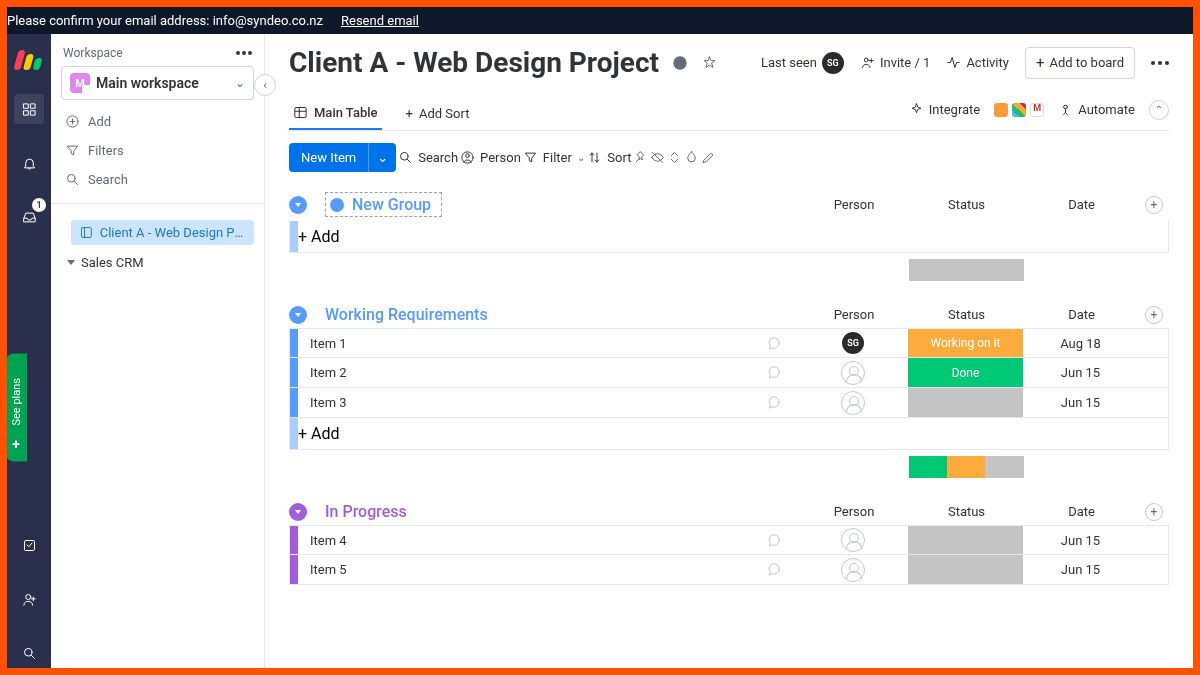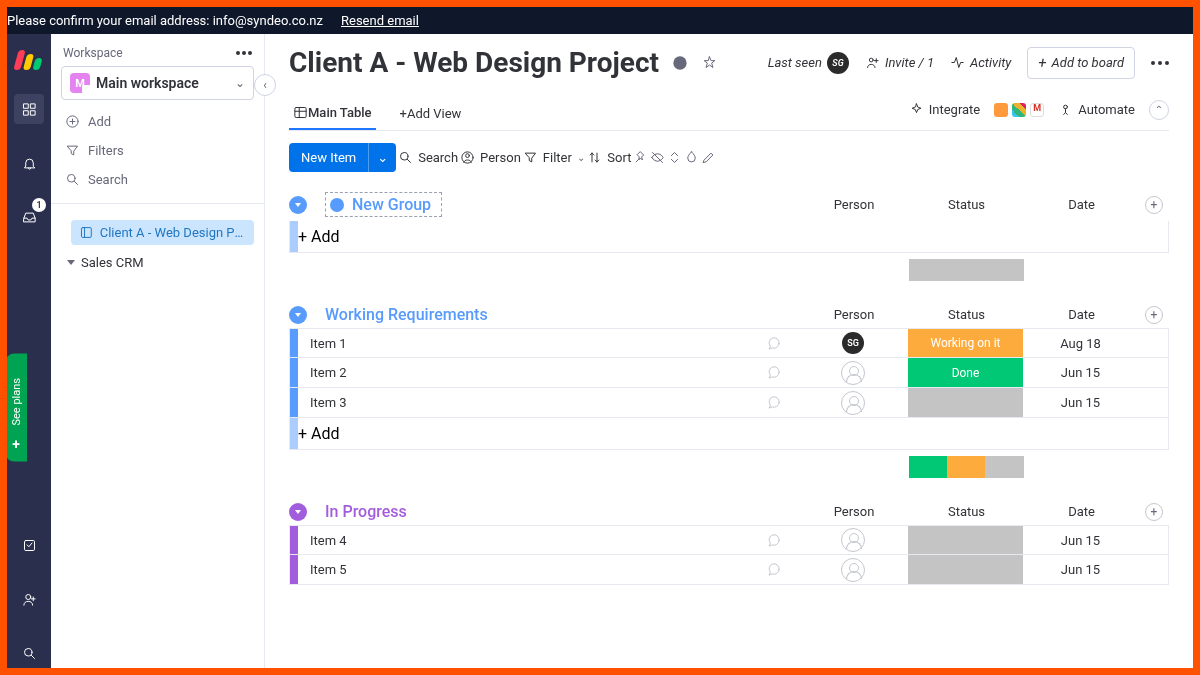--- a/index.html
+++ b/index.html
@@ -47,29 +47,29 @@
 .tree-item .caret { width:0; height:0; border-left:4px solid transparent; border-right:4px solid transparent; border-top:5px solid #676879; }
 .tree-sub { margin-left:10px; background:#cce5ff; border-radius:4px; padding:5px 8px; display:flex; align-items:center; gap:6px; color:#1f76c2; margin-top:4px; margin-bottom:6px; font-size:13px;}
 .tree-sub svg { width:14px; height:14px; }
 .ellips { white-space:nowrap; overflow:hidden; text-overflow:ellipsis; max-width:150px;}
 
 
 .content { flex:1; padding: 12px 24px 1px 24px; overflow:hidden; position:relative;}
 .title-row { display:flex; align-items:center; gap:12px; }
 .title { font-size:28px; font-weight:700; color:#323338; }
 .title-ic { color:#676879; width:18px; display:flex; align-items:center; justify-content:center;}
-.title-actions { margin-left:auto; display:flex; align-items:center; gap:16px; color:#323338; font-size:13px;font-style:italic;}
+.title-actions { margin-left:auto; display:flex; align-items:center; gap:16px; color:#323338; font-size:13px;}
 .avatar-sm { width:22px; height:22px; border-radius:50%; background:#2b2b2b; color:#fff; font-size:9px; display:flex; align-items:center; justify-content:center; font-weight:600;}
 .act-btn { display:flex; align-items:center; gap:5px; }
 .add-board { border:1px solid #d0d4e4; border-radius:4px; padding:6px 10px; display:flex; align-items:center; gap:5px;}
 .dots3 { display:flex; gap:3px; }
 .dots3 i { width:4px; height:4px; background:#323338; border-radius:50%;}
 .desc { color:#676879; font-size:13px; margin-top:6px; }
 .tabs-row { display:flex; align-items:center; gap:20px; margin-top:18px; border-bottom:1px solid #e6e9ef; font-size:13px; padding-bottom:0; }
-.tab { display:flex; align-items:center; padding:8px 4px; color:#323338; }
+.tab { display:flex; align-items:center; gap:6px; padding:8px 4px; color:#323338; }
 .tab.active { border-bottom:2px solid #1f76ff; font-weight:500; }
 .tabs-right { margin-left:auto; display:flex; align-items:center; gap:14px; color:#323338; padding-bottom:8px;}
 .integ-ics { display:flex; gap:4px; align-items:center;}
 .integ-ics span { width:14px; height:14px; border-radius:3px; display:inline-block;}
 .i-orange { background:#ff9a3c;}
 .i-slack { background:linear-gradient(45deg,#36c5f0 25%,#2eb67d 25% 50%,#ecb22e 50% 75%,#e01e5a 75%);}
 .i-gmail { background:#fff; border:1px solid #ddd; position:relative;}
 .i-gmail::before{content:"M"; font-size:9px; color:#d93025; position:absolute; top:-1px; left:2px; font-weight:bold;}
 .collapse-circ { width:20px; height:20px; border:1px solid #d0d4e4; border-radius:50%; display:flex; align-items:center; justify-content:center; font-size:10px; color:#676879;}
 
@@ -273,21 +273,21 @@
       <div class="tabs-row">
         <div class="tab active">
             <svg class="ic" viewBox="0 0 24 24">
               <rect x="3" y="4" width="18" height="16" rx="2"></rect>
               <path d="M3 10h18M10 4v16"></path>
             </svg>
             <span>Main Table</span>
           </div>
         <div class="tab">
             <span>+</span>
-            <span>Add View</span>
+            <span>Add Sort</span>
           </div>
         <div class="tabs-right">
           <div class="act-btn">
               <svg class="ic" viewBox="0 0 24 24">
                 <path d="M12 3l2 5 5 2-5 2-2 5-2-5-5-2 5-2z"></path>
               </svg>
               <span>Integrate</span>
             </div>
           <div class="integ-ics">
               <span class="i-orange"></span>

